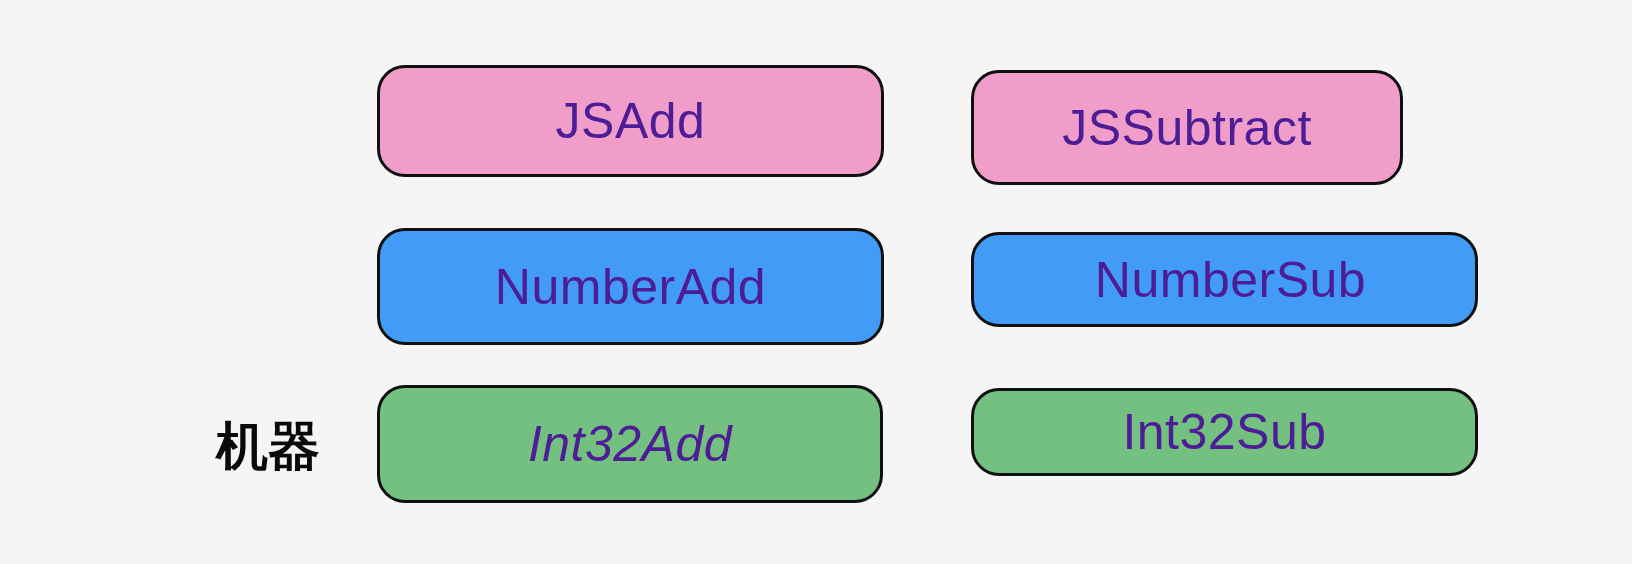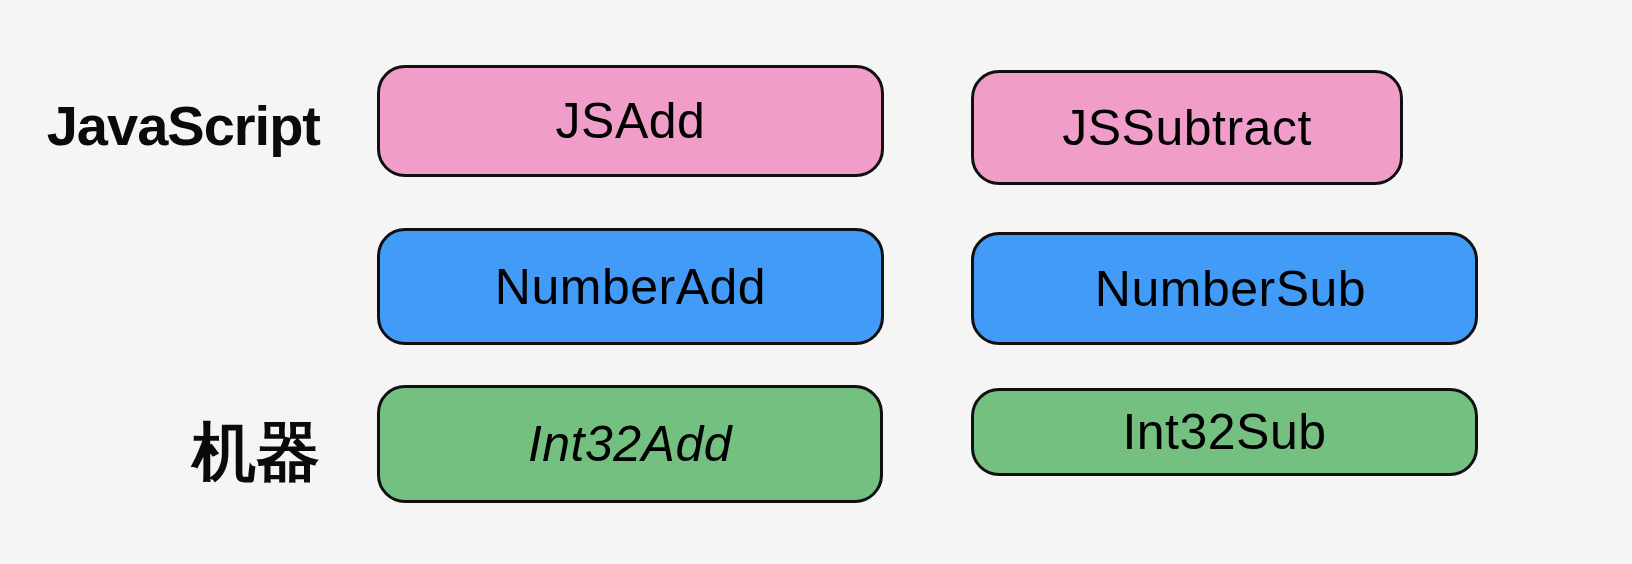--- a/index.html
+++ b/index.html
@@ -19,52 +19,51 @@
     position: absolute;
     right: 1312px;           
     text-align: right;
     white-space: nowrap;
     color: #0a0a0a;
     font-weight: bold;
     line-height: 1;
   }
   .l1 { top: 98px;  font-size: 56px; letter-spacing: -1px; }
   .l2 { top: 262px; font-size: 52px; }
-  .l3 { top: 420px; font-size: 64px; }
+  .l3 { top: 420px; font-size: 52px; }
 
   .box {
     position: absolute;
     display: flex;
     align-items: center;
     justify-content: center;
     border: 3px solid #101010;
     border-radius: 28px;
-    color: #000000;
+    color: #4c1d95;
     font-size: 50px;
     font-weight: 400;
     letter-spacing: 0.5px;
     box-sizing: border-box;
   }
   .pink  { background: #f09dc9; }
   .blue  { background: #429bf7; }
   .green { background: #74c081; }
 
   .b1 { left: 377px; top: 65px;  width: 507px; height: 112px; }
   .b2 { left: 971px; top: 70px;  width: 432px; height: 115px; }
   .b3 { left: 377px; top: 228px; width: 507px; height: 117px; text-align: center; }
-  .b4 { left: 971px; top: 232px; width: 507px; height: 113px; padding-left: 12px; }
+  .b4 { left: 971px; top: 232px; width: 507px; height: 95px; padding-left: 12px; }
   .b5 { left: 377px; top: 385px; width: 506px; height: 118px; font-style: italic; }
   .b6 { left: 971px; top: 388px; width: 507px; height: 88px; }
 </style>
 </head>
 <body>
 
 <div class="canvas">
 
-  <div class="row-label l1">JavaScript</div>
   <div class="box pink b1">JSAdd</div>
   <div class="box pink b2">JSSubtract</div>
 
   <div class="box blue b3">NumberAdd</div>
   <div class="box blue b4">NumberSub</div>
 
   <div class="row-label l3">机器</div>
   <div class="box green b5">Int32Add</div>
   <div class="box green b6">Int32Sub</div>
 

